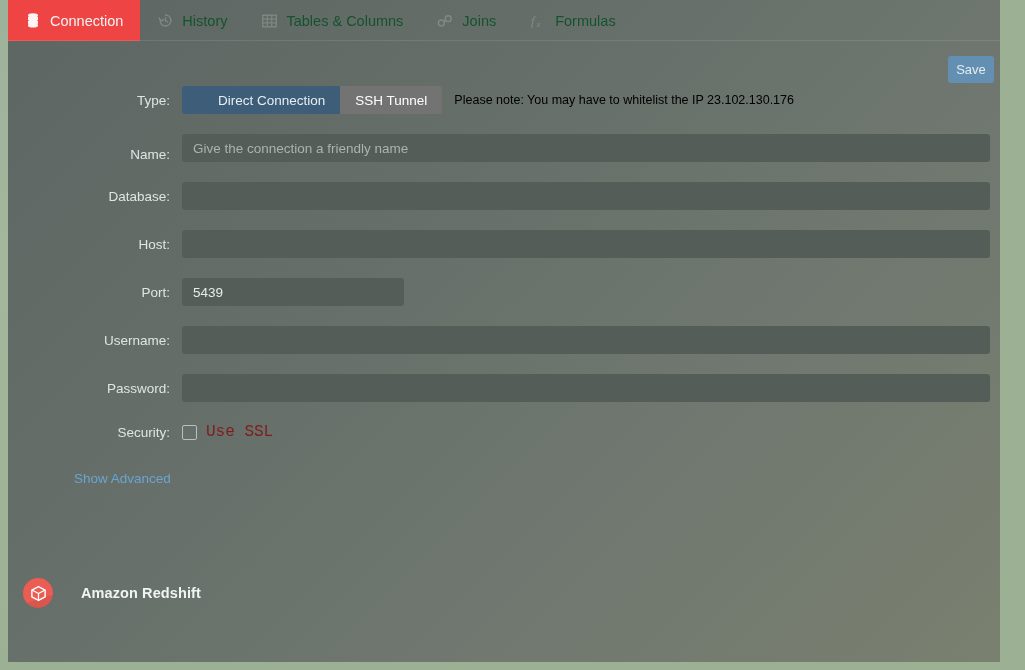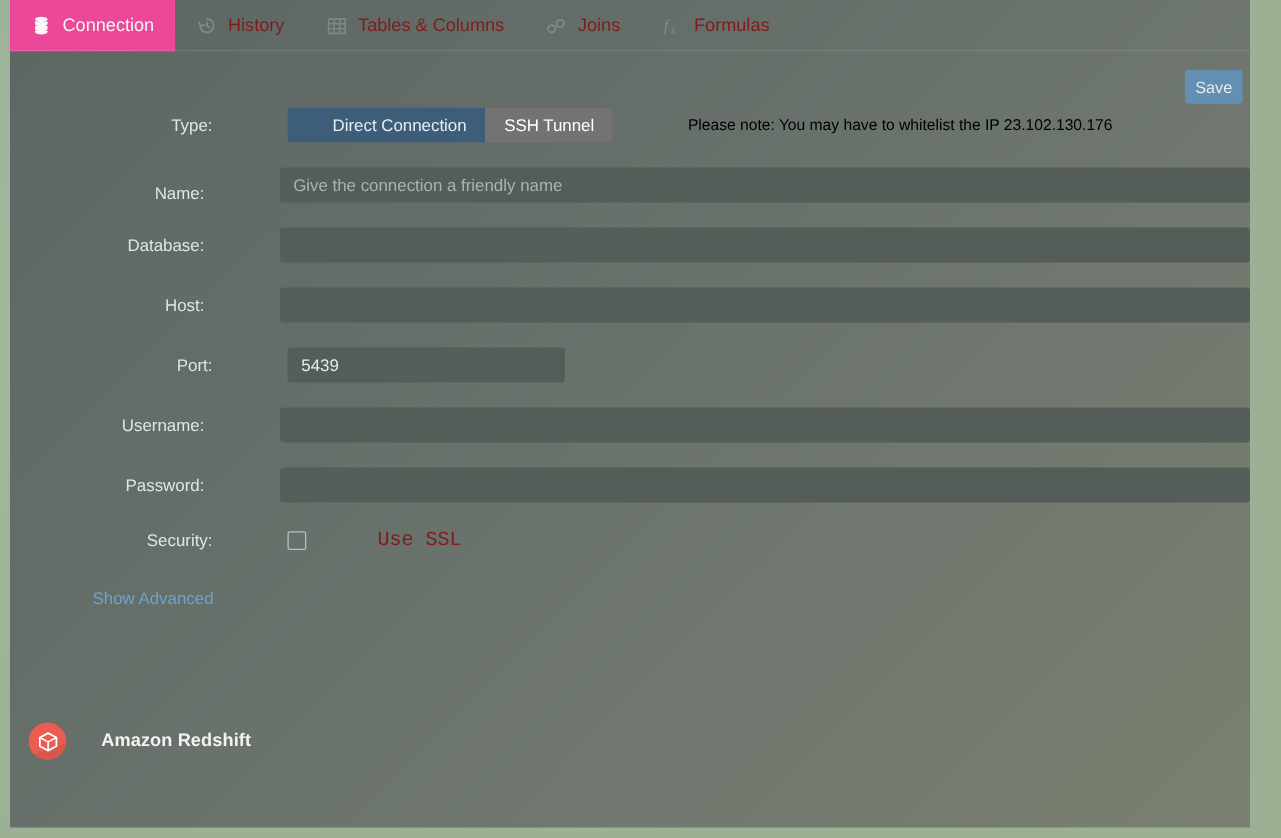--- a/index.html
+++ b/index.html
@@ -50,27 +50,27 @@
     background: rgba(255,255,255,0.10);
   }
 
   .tab {
     height: 41px;
     display: flex;
     align-items: center;
     gap: 9px;
     padding: 0 17px;
     font-size: 14.5px;
-    color: #7f1d1d;
+    color: #14532d;
     white-space: nowrap;
     cursor: pointer;
     position: relative;
   }
   .tab.active {
-    background: #ec4899;
+    background: #ef4444;
     color: #f2f5f4;
   }
   .tab .tab-ico {
     display: inline-flex;
     align-items: center;
     justify-content: center;
     width: 16px; height: 16px;
     opacity: 0.95;
   }
   .tab:not(.active) .tab-ico { opacity: 0.55; }
@@ -98,21 +98,20 @@
     line-height: 27px;
     padding: 0;
   }
 
   .row {
     position: absolute;
     left: 0;
     width: 992px;
     display: flex;
     align-items: center;
-    gap: 48px;
   }
 
   .row-label {
     width: 174px;
     text-align: right;
     padding-right: 12px;
     font-size: 13.5px;
     color: #dfe5e3;
     white-space: nowrap;
   }

